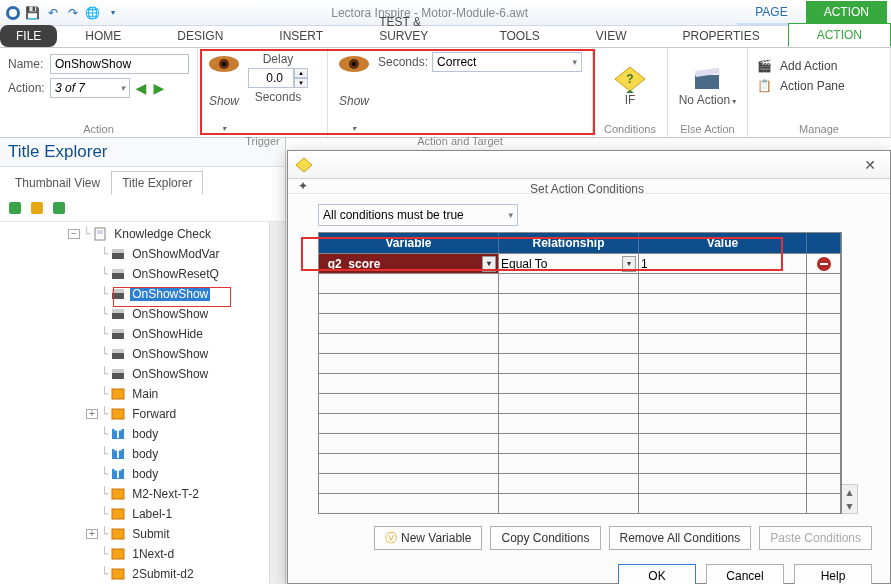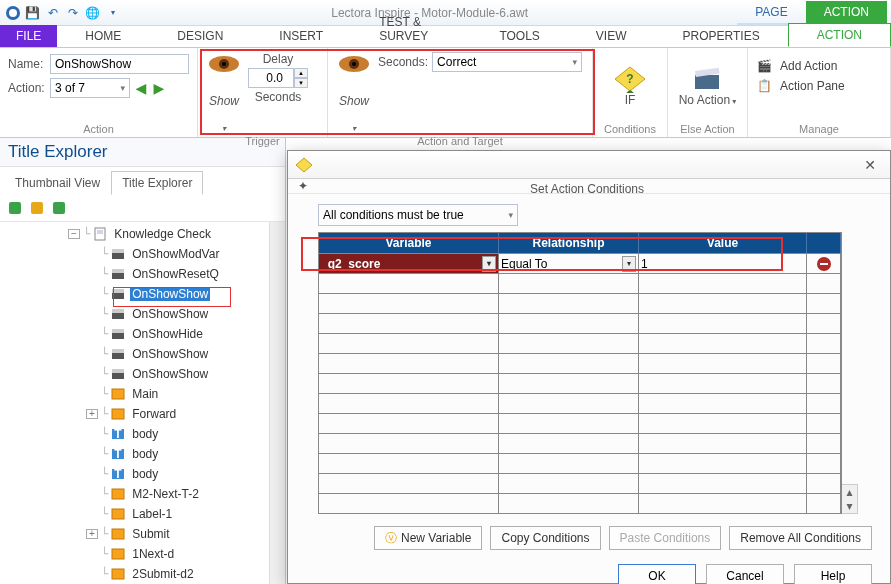--- a/index.html
+++ b/index.html
@@ -9,21 +9,21 @@
 .titlebar .qat { display:flex; gap:2px; align-items:center; }
 .titlebar .qat span { width:18px; height:18px; display:flex; align-items:center; justify-content:center; color:#2a6ab0; }
 .titlebar .apptitle { flex:1; text-align:center; color:#888; font-size:12px; }
 .titlebar .contextabs { display:flex; gap:0; }
 .titlebar .contextabs div { padding:4px 18px; font-size:12px; }
 .titlebar .ct-page { color:#2a6ab0; border-bottom:2px solid #c9dff3; }
 .titlebar .ct-action { background:#37a93f; color:#fff; }
 
 .menutabs { height:22px; display:flex; align-items:flex-end; border-bottom:1px solid #c9c9c9; }
 .menutabs div { padding:4px 28px; color:#444; font-size:12px; }
-.menutabs .file { background:#6d28d9; color:#fff; padding:4px 16px; }
+.menutabs .file { background:#404040; color:#fff; padding:4px 16px;border-radius:8px; }
 .menutabs .active { border:1px solid #37a93f; border-bottom:1px solid #fff; background:#fff; color:#37a93f; }
 
 .ribbon { height:90px; display:flex; background:#fff; border-bottom:1px solid #c9c9c9; position:relative; }
 .rgroup { border-right:1px solid #e0e0e0; padding:4px 8px 0 8px; display:flex; flex-direction:column; justify-content:space-between; }
 .rgroup .glabel { text-align:center; color:#888; font-size:11px; padding:2px 0; }
 .action-group { width:198px; }
 .trigger-group { width:130px; }
 .target-group { width:265px; }
 .cond-group { width:75px; }
 .else-group { width:80px; }
@@ -151,21 +151,21 @@
   <div class="rgroup action-group">
     <div class="ag-body">
       <div class="ag-row">
         <label>Name:</label>
         <div class="field">
             <span>OnShowShow</span>
           </div>
       </div>
       <div class="ag-row">
         <label>Action:</label>
-        <div class="field" style="flex:0 0 80px;">
+        <div class="field" style="flex:0 0 80px;font-style:italic;">
             <span>3 of 7</span>
             <span class="dd">▾</span>
           </div>
         <div class="nav-btn">◀</div>
         <div class="nav-btn">▶</div>
       </div>
     </div>
     <div class="glabel">Action</div>
   </div>
 
@@ -633,22 +633,22 @@
         </div>
     </div>
   </div>
   <div class="dlg-btnrow">
     <div class="sp"></div>
     <div class="btn">
         <span style="color:#e6a817;margin-right:4px;">ⓥ</span>
         <span>New Variable</span>
       </div>
     <div class="btn">Copy Conditions</div>
+    <div class="btn">Remove All Conditions</div>
     <div class="btn disabled">Paste Conditions</div>
-    <div class="btn">Remove All Conditions</div>
   </div>
   <div class="dlg-footer">
     <div class="btn default">OK</div>
     <div class="btn">Cancel</div>
     <div class="btn">Help</div>
   </div>
 </div>
 
 <div class="highlight-box hl1"></div>
 <div class="highlight-box hl2"></div>

